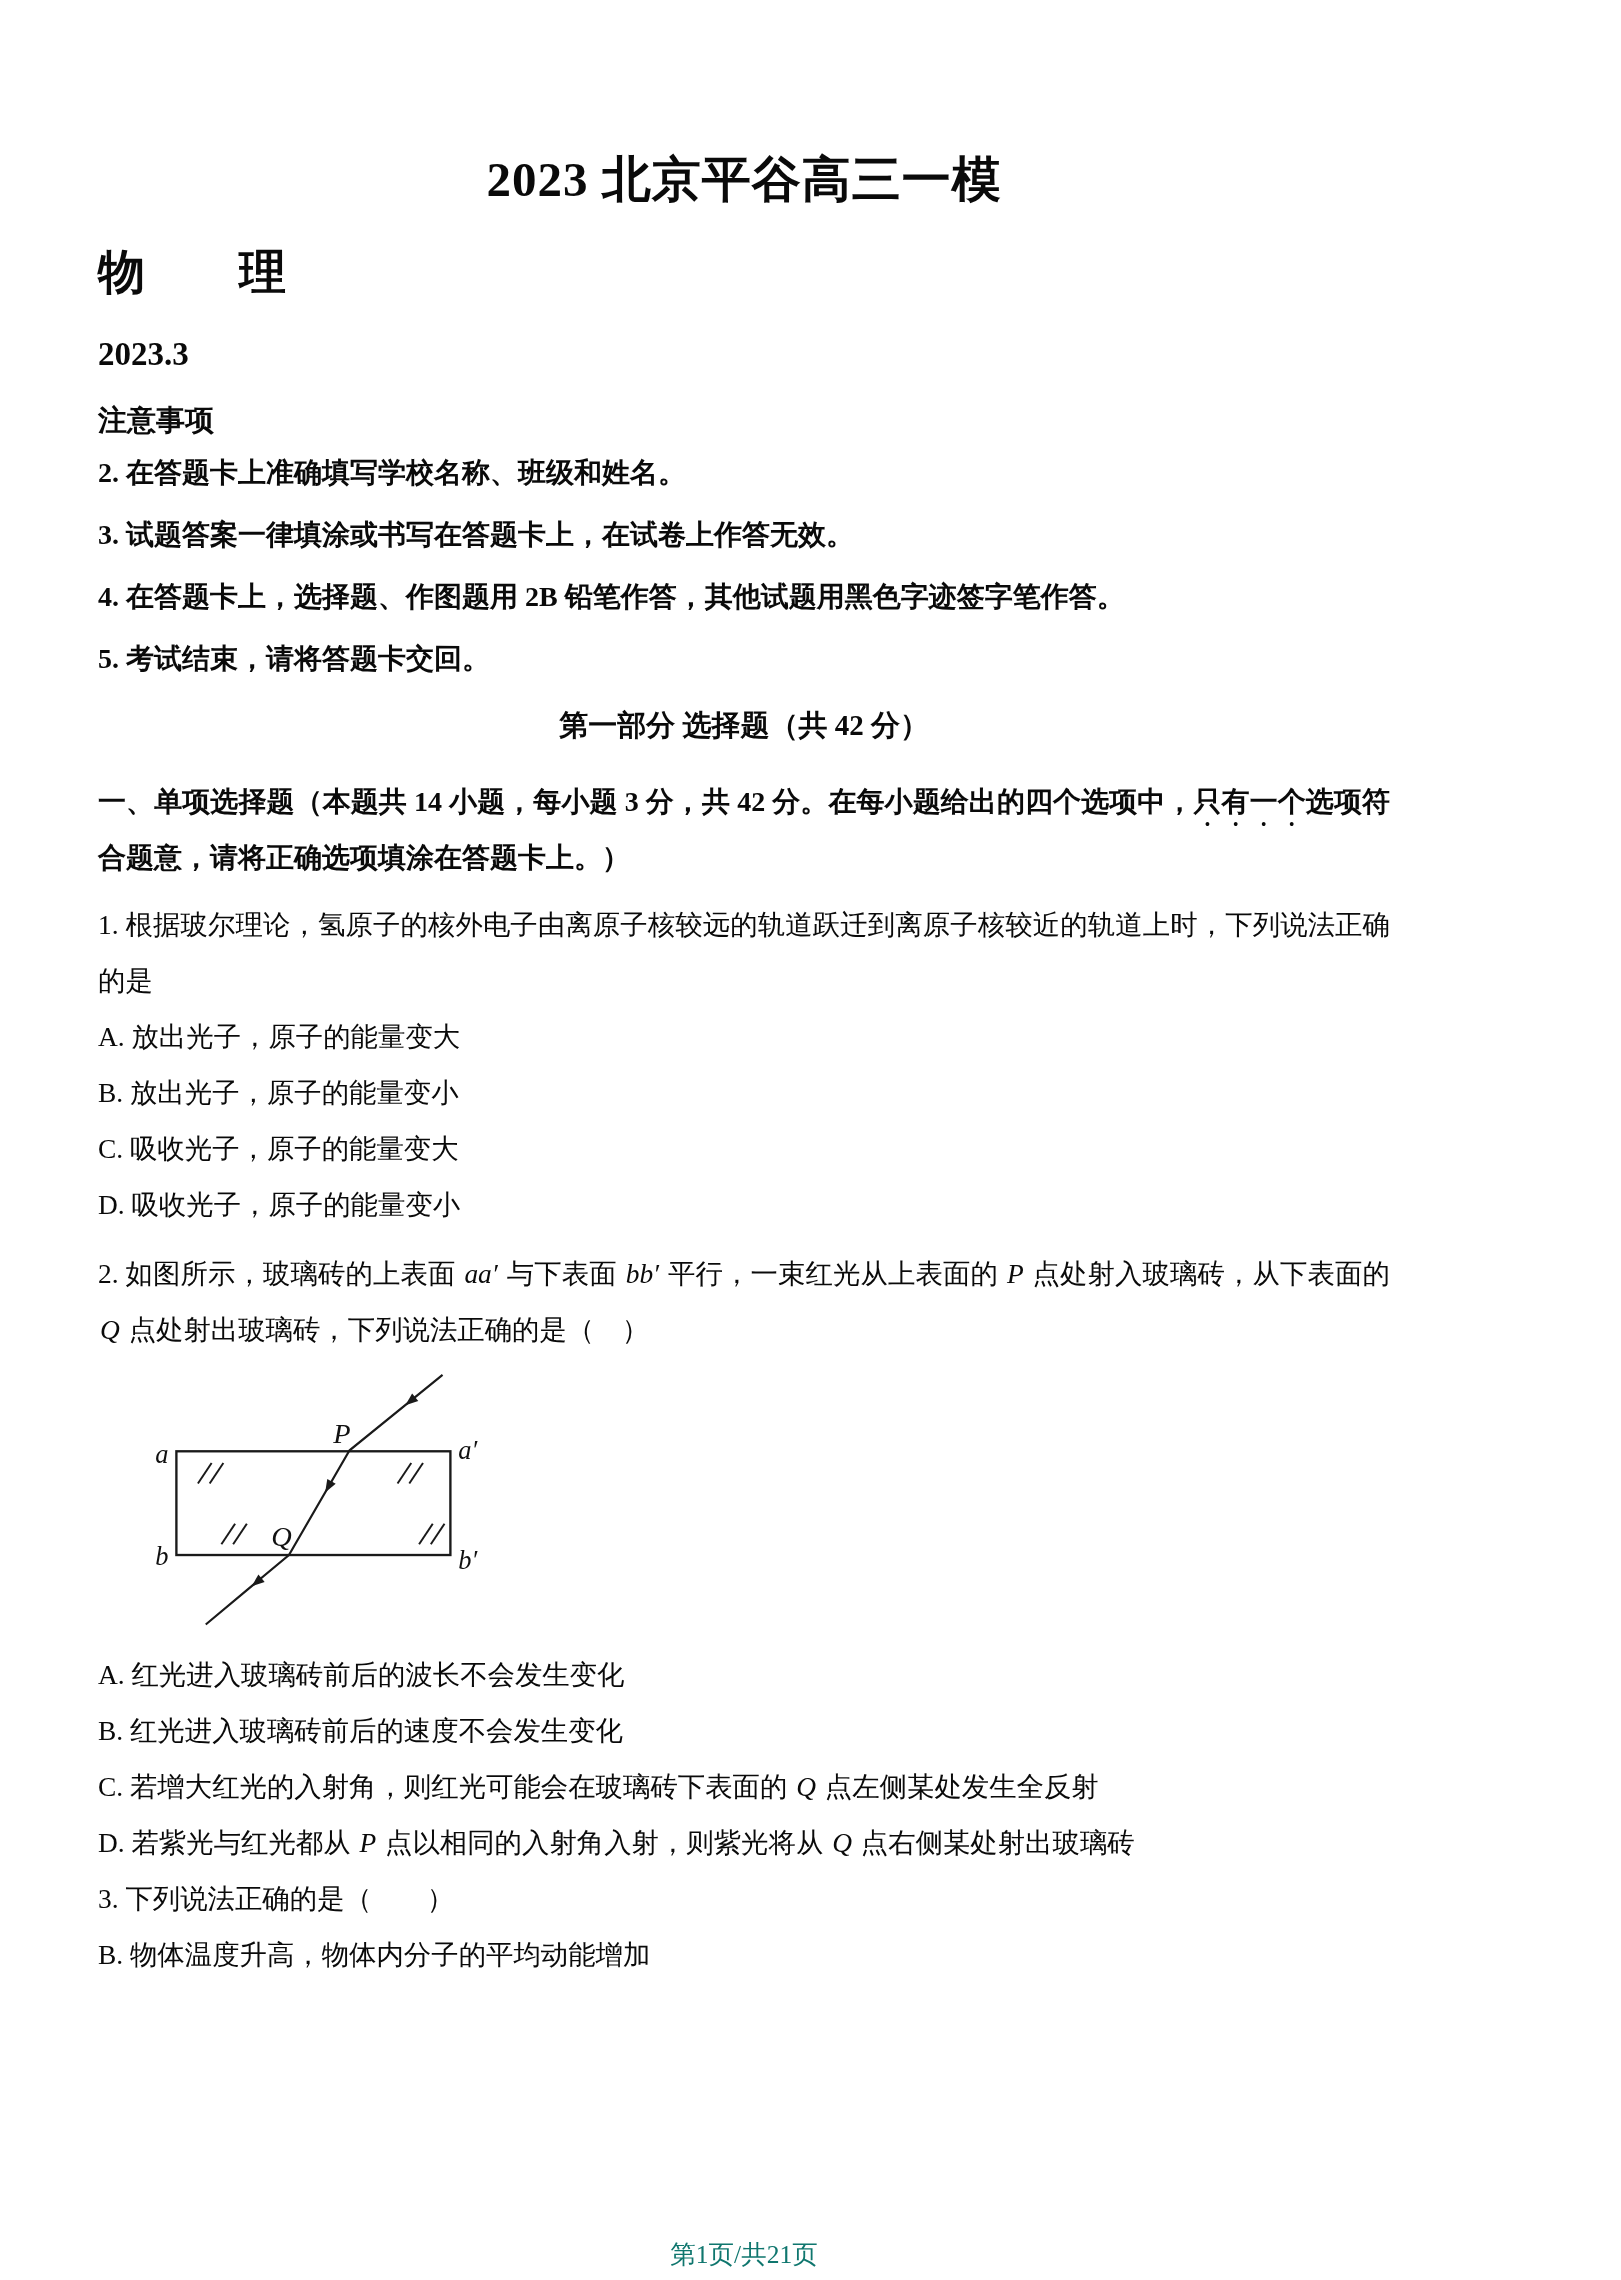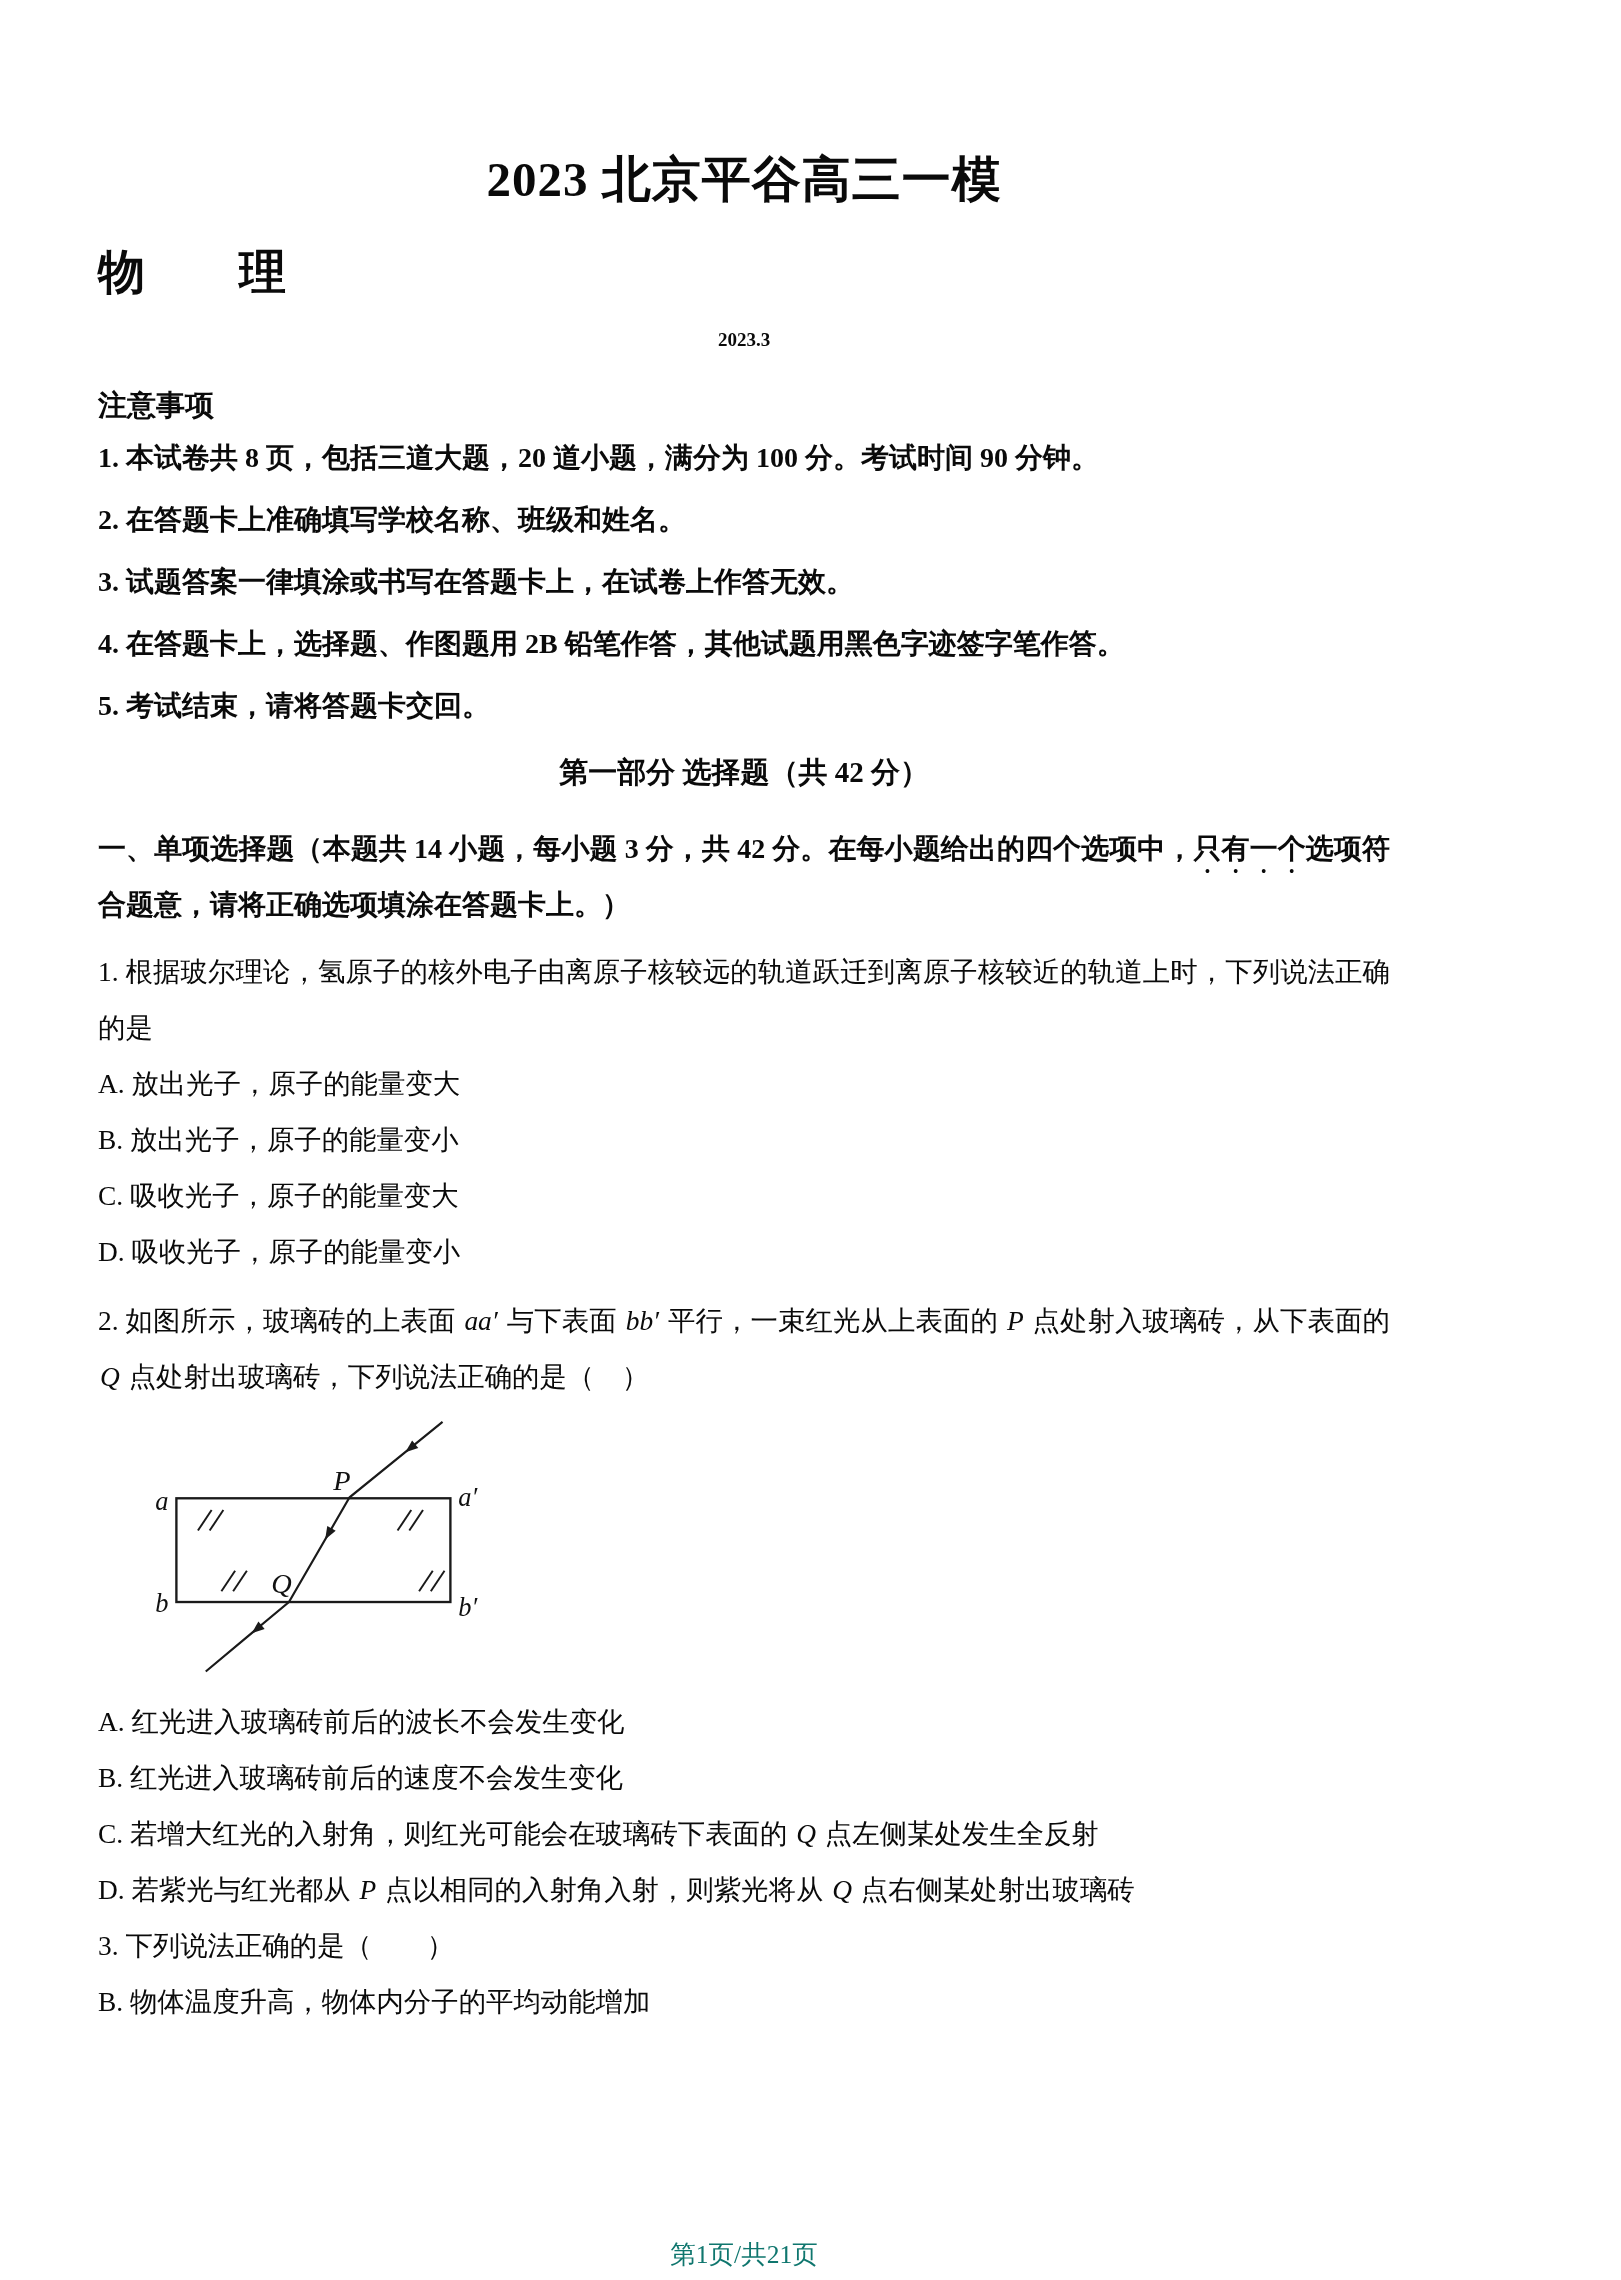--- a/index.html
+++ b/index.html
@@ -20,23 +20,23 @@
     line-height:61px;
     letter-spacing:1px;
   }
   .subject {
     margin-top:27.4px;
     text-align:left;
     font-size:47px; font-weight:700;
     line-height:59px;
   }
   .date {
-    margin-top:18px;
-    text-align:center;
-    font-size:19px; font-weight:700;
+    margin-top:33px;
+    text-align:left;
+    font-size:33px; font-weight:700;
     line-height:39px;
   }
 
   .notice-heading {
     margin-top:25.5px;
     font-size:29px; font-weight:700;
     line-height:43px;
   }
   .notice-item {
     margin:0;
@@ -102,21 +102,20 @@
 
 <div class="page">
   <div class="content">
 
     <h1 class="title">2023 北京平谷高三一模</h1>
     <div class="subject">物　　理</div>
     <div class="date">2023.3</div>
 
     <section>
       <div class="notice-heading">注意事项</div>
-      <p class="notice-item">1. 本试卷共 8 页，包括三道大题，20 道小题，满分为 100 分。考试时间 90 分钟。</p>
       <p class="notice-item">2. 在答题卡上准确填写学校名称、班级和姓名。</p>
       <p class="notice-item">3. 试题答案一律填涂或书写在答题卡上，在试卷上作答无效。</p>
       <p class="notice-item">4. 在答题卡上，选择题、作图题用 2B 铅笔作答，其他试题用黑色字迹签字笔作答。</p>
       <p class="notice-item">5. 考试结束，请将答题卡交回。</p>
     </section>
 
     <div class="part-header">第一部分 选择题（共 42 分）</div>
     <p class="intro">一、单项选择题（本题共 14 小题，每小题 3 分，共 42 分。在每小题给出的四个选项中，<span class="emph">只有一个</span>选项符合题意，请将正确选项填涂在答题卡上。）</p>
 
     <div class="qblock">

